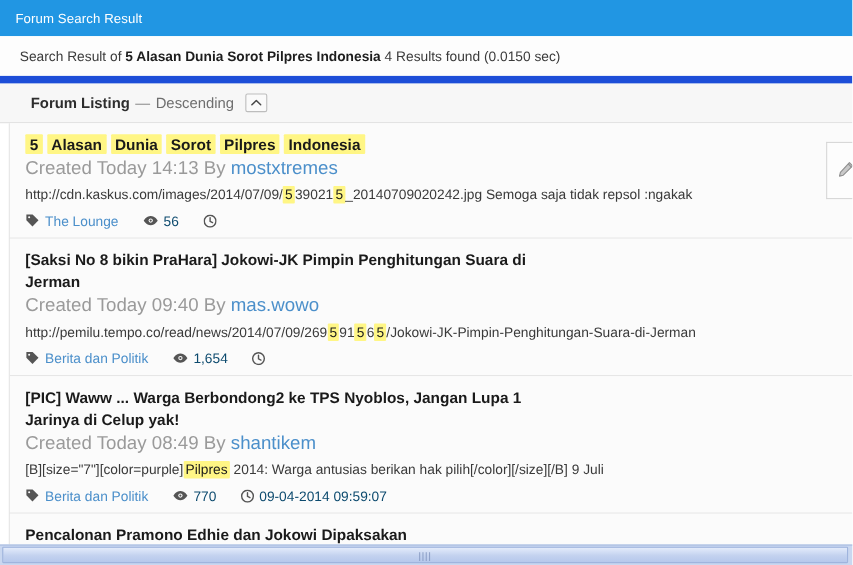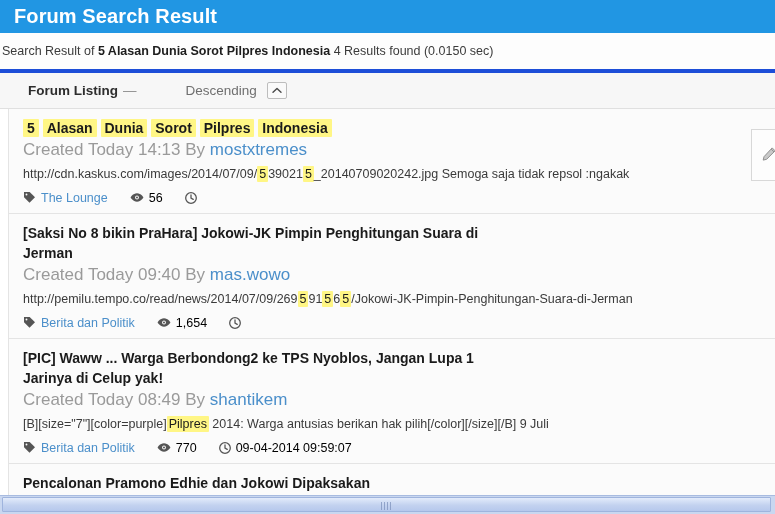--- a/index.html
+++ b/index.html
@@ -21,42 +21,42 @@
   .titlebar {
     height: 33px;
     background: #2196e3;
     display: flex;
     align-items: center;
     padding: 0 0 0 14px;
     box-sizing: border-box;
   }
   .titlebar-text {
     color: #ffffff;
-    font-size: 20px;
-    font-weight: bold;
+    font-size: 12px;
+    font-weight: normal;
     letter-spacing: .1px;
   }
 
   
   .page {
     position: absolute;
     top: 33px;
     left: 0;
     right: 0;
     bottom: 19px;
     background: #ffffff;
     overflow: hidden;
   }
 
   
   .summary {
-    padding: 11px 0 11px 2px;
+    padding: 11px 0 11px 18px;
     font-size: 12.5px;
     color: #3b3b3b;
-    border-bottom: 4px solid #1d4ed8;
+    border-bottom: 7px solid #1d4ed8;
     background: #fdfdfd;
     white-space: nowrap;
   }
   .summary b { font-weight: bold; color: #1d1d1d; }
 
   
   .listing-head {
     padding: 9px 0 9px 28px;
     background: #f7f7f7;
     border-bottom: 1px solid #e0e0e0;
@@ -70,21 +70,20 @@
     color: #2d2d2d;
   }
   .listing-dash {
     color: #8a8a8a;
     margin: 0 5px;
     font-size: 13.5px;
   }
   .listing-order {
     color: #6f6f6f;
     font-size: 13.5px;
-    margin-left: 44px;
   }
   .collapse-btn {
     margin-left: 10px;
     width: 18px;
     height: 15px;
     border: 1px solid #bdbdbd;
     border-radius: 2px;
     background: #fafafa;
     display: inline-flex;
     align-items: center;
@@ -162,21 +161,21 @@
   .meta-icon {
     display: inline-flex;
     align-items: center;
     margin-right: 5px;
     color: #555555;
   }
   .meta-forum {
     color: #4b8fca;
     text-decoration: none;
   }
-  .meta-text { color: #000000; }
+  .meta-text { color: #0c4a6e; }
 
   
   .edit-box {
     position: absolute;
     top: 96px;
     left: 751px;
     width: 40px;
     height: 52px;
     border: 1px solid #d8d8d8;
     border-right: none;

